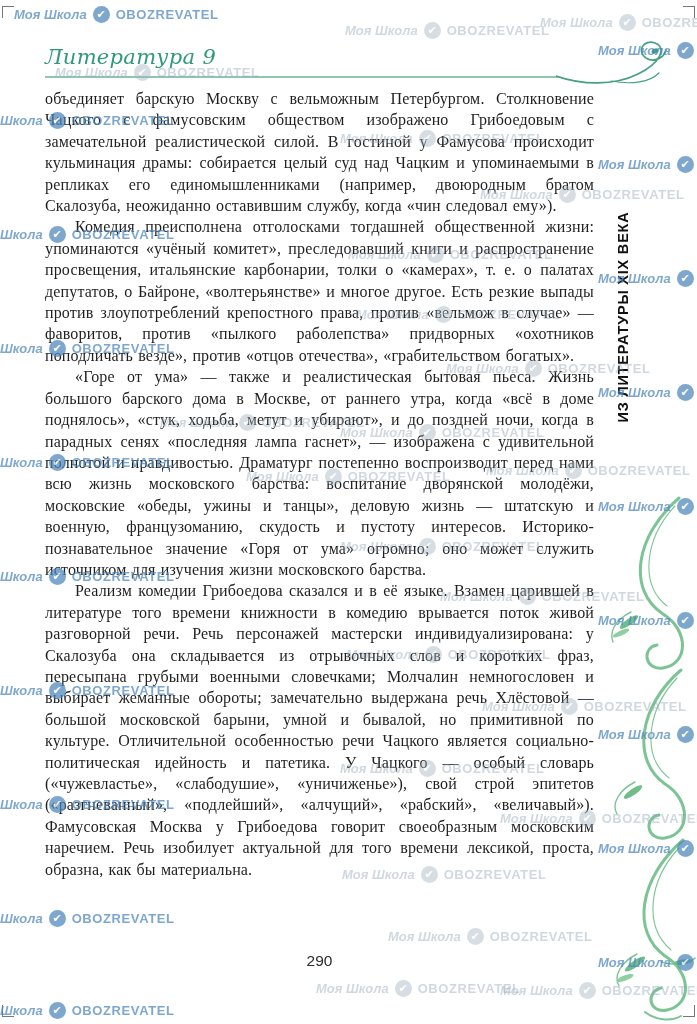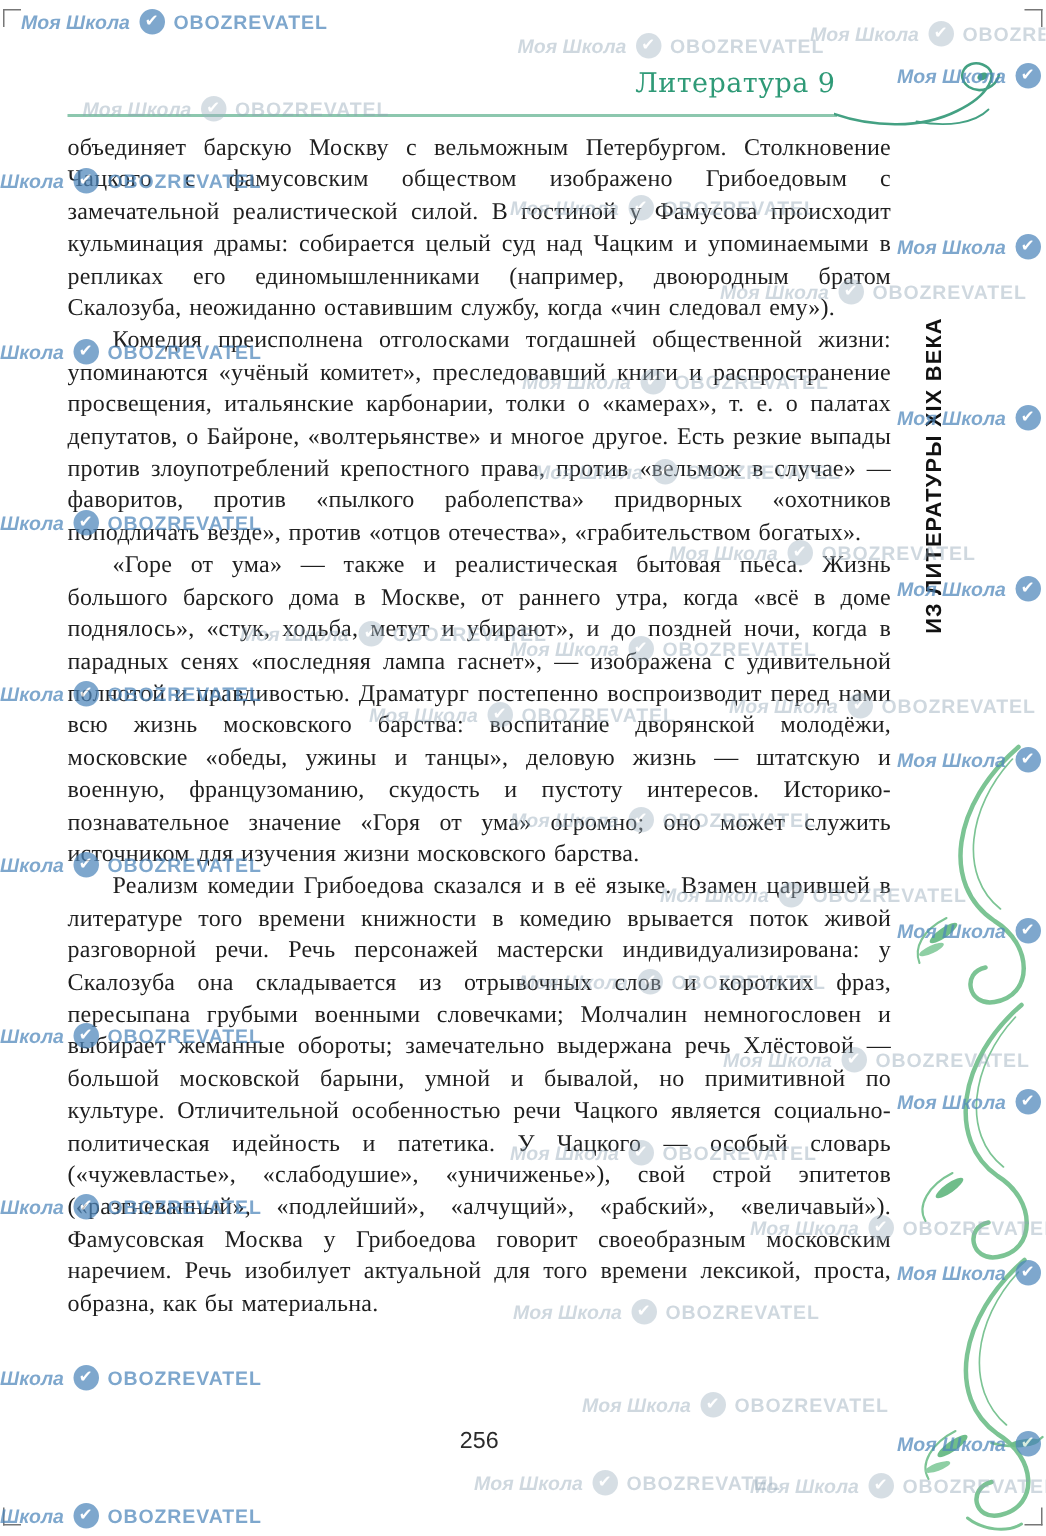--- a/index.html
+++ b/index.html
@@ -7,22 +7,22 @@
         font-family:"DejaVu Serif","Liberation Serif",serif;color:#1f1f1f;}
 
   
   .crop{position:absolute;width:11px;height:11px;border:0 solid #777;}
   .crop.tl{left:2px;top:6px;border-left-width:1px;border-top-width:1px;}
   .crop.tr{right:2px;top:6px;border-right-width:1px;border-top-width:1px;}
   .crop.bl{left:2px;bottom:7px;border-left-width:1px;border-bottom-width:1px;}
   .crop.br{right:2px;bottom:7px;border-right-width:1px;border-bottom-width:1px;}
 
   
-  .chapter-title{position:absolute;left:45px;top:45px;width:512px;text-align:right;
-      font-size:18px;letter-spacing:.3px;color:#2f9a77;}
+  .chapter-title{position:absolute;left:45px;top:45px;width:512px;
+      font-style:italic;font-size:21px;letter-spacing:.3px;color:#2f9a77;}
   .header-rule{position:absolute;left:45px;top:76px;width:513px;height:2px;background:#8cc7ae;}
   .header-flourish{position:absolute;left:556px;top:38px;}
 
   
   .side-label{position:absolute;left:623px;top:317px;transform:translate(-50%,-50%) rotate(-90deg);
       white-space:nowrap;font-family:"Liberation Sans","DejaVu Sans",sans-serif;
       font-weight:bold;font-size:14.5px;letter-spacing:.8px;color:#111;}
 
   
   .vine{position:absolute;left:601px;top:492px;pointer-events:none;}
@@ -93,21 +93,21 @@
       <path d="M44,520 C54,528 70,530 80,524" stroke-width="2"></path>
     </g>
   </svg>
 
   <div class="column">
     <p class="body-par no-indent">объединяет барскую Москву с вельможным Петербургом. Столкновение Чацкого с фамусовским обществом изображено Грибоедовым с замечательной реалистической силой. В гостиной у Фамусова происходит кульминация драмы: собирается целый суд над Чацким и упоминаемыми в репликах его единомышленниками (например, двоюродным братом Скалозуба, неожиданно оставившим службу, когда «чин следовал ему»).</p>
     <p class="body-par">Комедия преисполнена отголосками тогдашней общественной жизни: упоминаются «учёный комитет», преследовавший книги и распространение просвещения, итальянские карбонарии, толки о «камерах», т. е. о палатах депутатов, о Байроне, «волтерьянстве» и многое другое. Есть резкие выпады против злоупотреблений крепостного права, против «вельмож в случае» — фаворитов, против «пылкого раболепства» придворных «охотников поподличать везде», против «отцов отечества», «грабительством богатых».</p>
     <p class="body-par">«Горе от ума» — также и реалистическая бытовая пьеса. Жизнь большого барского дома в Москве, от раннего утра, когда «всё в доме поднялось», «стук, ходьба, метут и убирают», и до поздней ночи, когда в парадных сенях «последняя лампа гаснет», — изображена с удивительной полнотой и правдивостью. Драматург постепенно воспроизводит перед нами всю жизнь московского барства: воспитание дворянской молодёжи, московские «обеды, ужины и танцы», деловую жизнь — штатскую и военную, французоманию, скудость и пустоту интересов. Историко-познавательное значение «Горя от ума» огромно; оно может служить источником для изучения жизни московского барства.</p>
     <p class="body-par">Реализм комедии Грибоедова сказался и в её языке. Взамен царившей в литературе того времени книжности в комедию врывается поток живой разговорной речи. Речь персонажей мастерски индивидуализирована: у Скалозуба она складывается из отрывочных слов и коротких фраз, пересыпана грубыми военными словечками; Молчалин немногословен и выбирает жеманные обороты; замечательно выдержана речь Хлёстовой — большой московской барыни, умной и бывалой, но примитивной по культуре. Отличительной особенностью речи Чацкого является социально-политическая идейность и патетика. У Чацкого — особый словарь («чужевластье», «слабодушие», «уничиженье»), свой строй эпитетов («разгневанный», «подлейший», «алчущий», «рабский», «величавый»). Фамусовская Москва у Грибоедова говорит своеобразным московским наречием. Речь изобилует актуальной для того времени лексикой, проста, образна, как бы материальна.</p>
 
-    <div class="page-number">256</div>
+    <div class="page-number">290</div>
   </div>
 
   <div id="wm-layer">
       <div class="wm blue" style="left: 14px; top: 6px;">
         <span class="wm-school">Моя Школа</span>
         <span class="wm-circle">✔</span>
         <span class="wm-brand">OBOZREVATEL</span>
       </div>
       <div class="wm light" style="left: 345px; top: 22px;">
         <span class="wm-school">Моя Школа</span>

